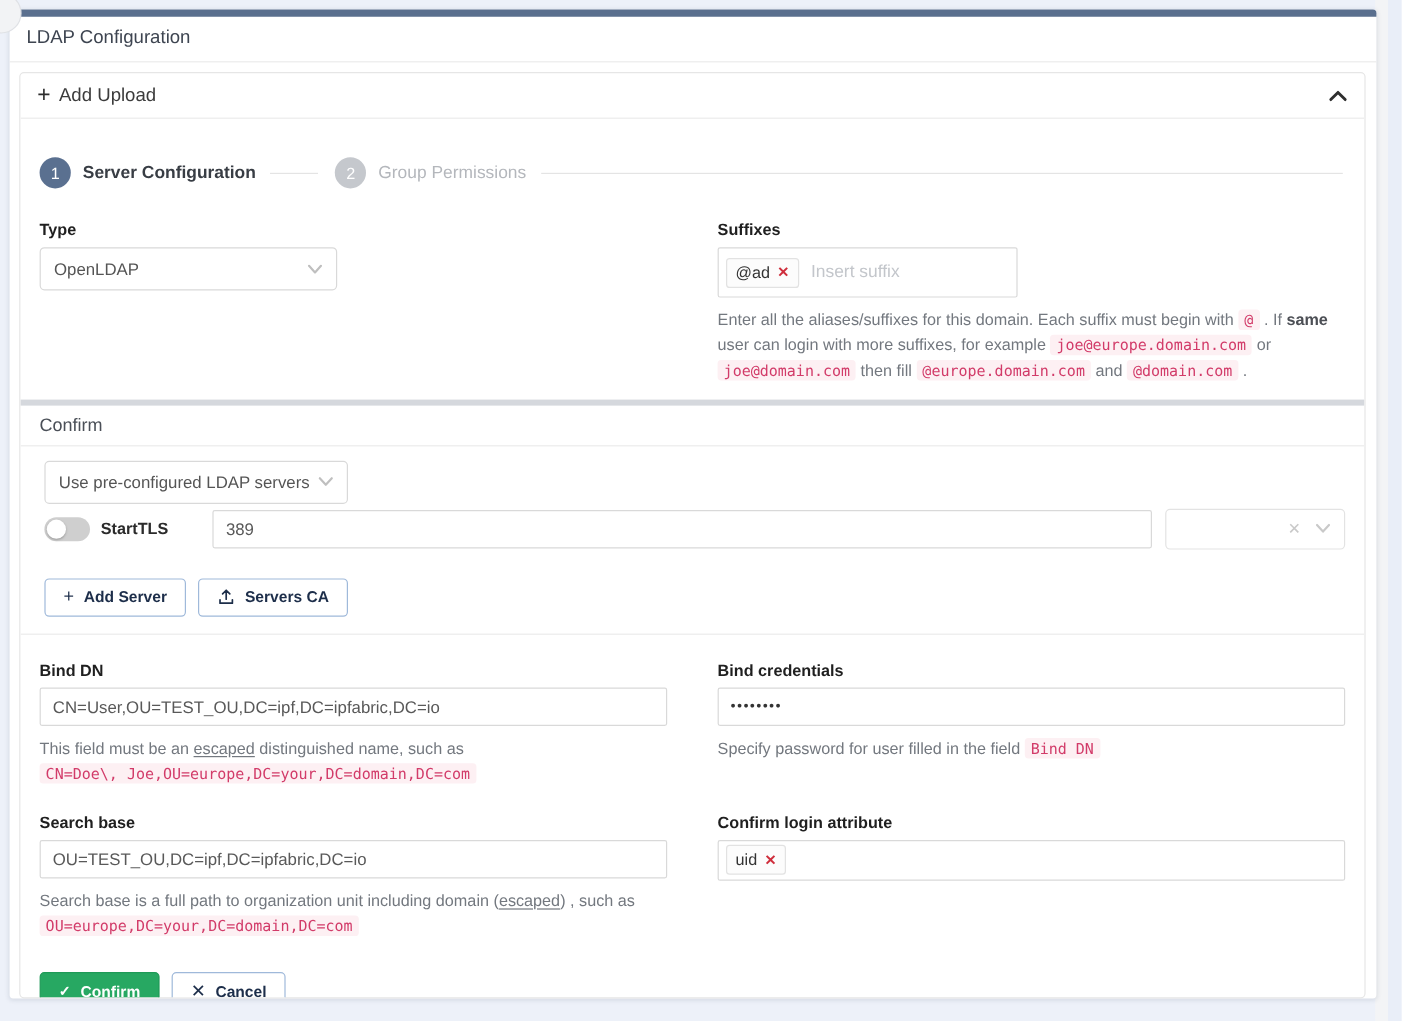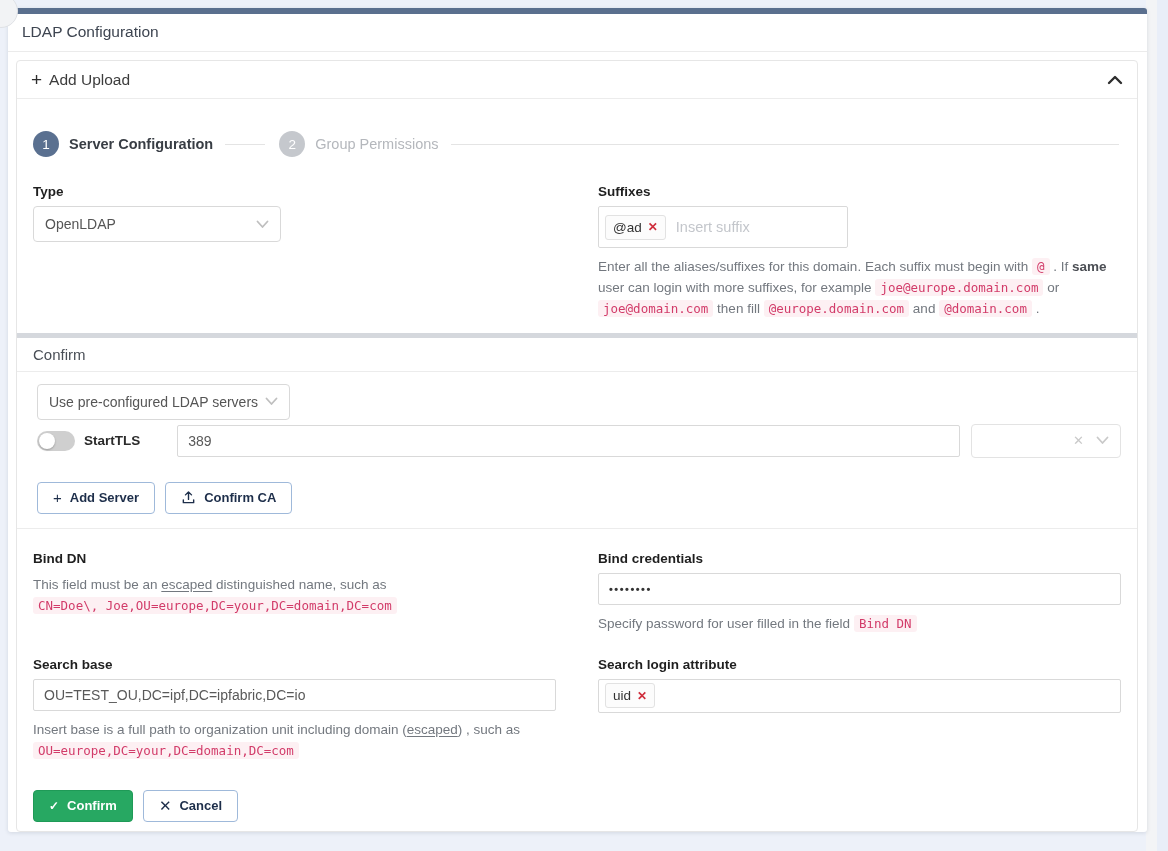--- a/index.html
+++ b/index.html
@@ -209,45 +209,46 @@
         <div class="server-buttons">
           <button class="btn">
             <span class="bicon">+</span>
             <span>Add Server</span>
           </button>
           <button class="btn">
             <svg width="15" height="15" viewBox="0 0 16 16">
               <path d="M8 10 V2.5 M4.8 5.2 L8 2 L11.2 5.2" fill="none" stroke="#1d2e4a" stroke-width="1.5" stroke-linecap="round" stroke-linejoin="round"></path>
               <path d="M2.5 10.5 V13.5 H13.5 V10.5" fill="none" stroke="#1d2e4a" stroke-width="1.5" stroke-linecap="round" stroke-linejoin="round"></path>
             </svg>
-            <span>Confirm CA</span>
+            <span>Servers CA</span>
           </button>
         </div>
       </div>
 
       <div class="grid2 fields-row">
         <div>
           <div class="field-label">Bind DN</div>
+          <input class="text-input" value="CN=User,OU=TEST_OU,DC=ipf,DC=ipfabric,DC=io" style="">
           <div class="help"><span>This field must be an </span><u>escaped</u><span> distinguished name, such as </span><code>CN=Doe\, Joe,OU=europe,DC=your,DC=domain,DC=com</code></div>
         </div>
         <div>
           <div class="field-label">Bind credentials</div>
           <input class="text-input pwd" value="••••••••" style="">
           <div class="help"><span>Specify password for user filled in the field </span><code>Bind DN</code></div>
         </div>
       </div>
 
       <div class="grid2 fields-row">
         <div>
           <div class="field-label">Search base</div>
           <input class="text-input" value="OU=TEST_OU,DC=ipf,DC=ipfabric,DC=io" style="">
-          <div class="help"><span>Insert base is a full path to organization unit including domain (</span><u>escaped</u><span>) , such as </span><code>OU=europe,DC=your,DC=domain,DC=com</code></div>
-        </div>
-        <div>
-          <div class="field-label">Search login attribute</div>
+          <div class="help"><span>Search base is a full path to organization unit including domain (</span><u>escaped</u><span>) , such as </span><code>OU=europe,DC=your,DC=domain,DC=com</code></div>
+        </div>
+        <div>
+          <div class="field-label">Confirm login attribute</div>
           <div class="tagbox wide">
             <span class="tag">
               <span>uid</span>
               <span class="tag-x">✕</span>
             </span>
           </div>
         </div>
       </div>
 
       <div class="actions">

